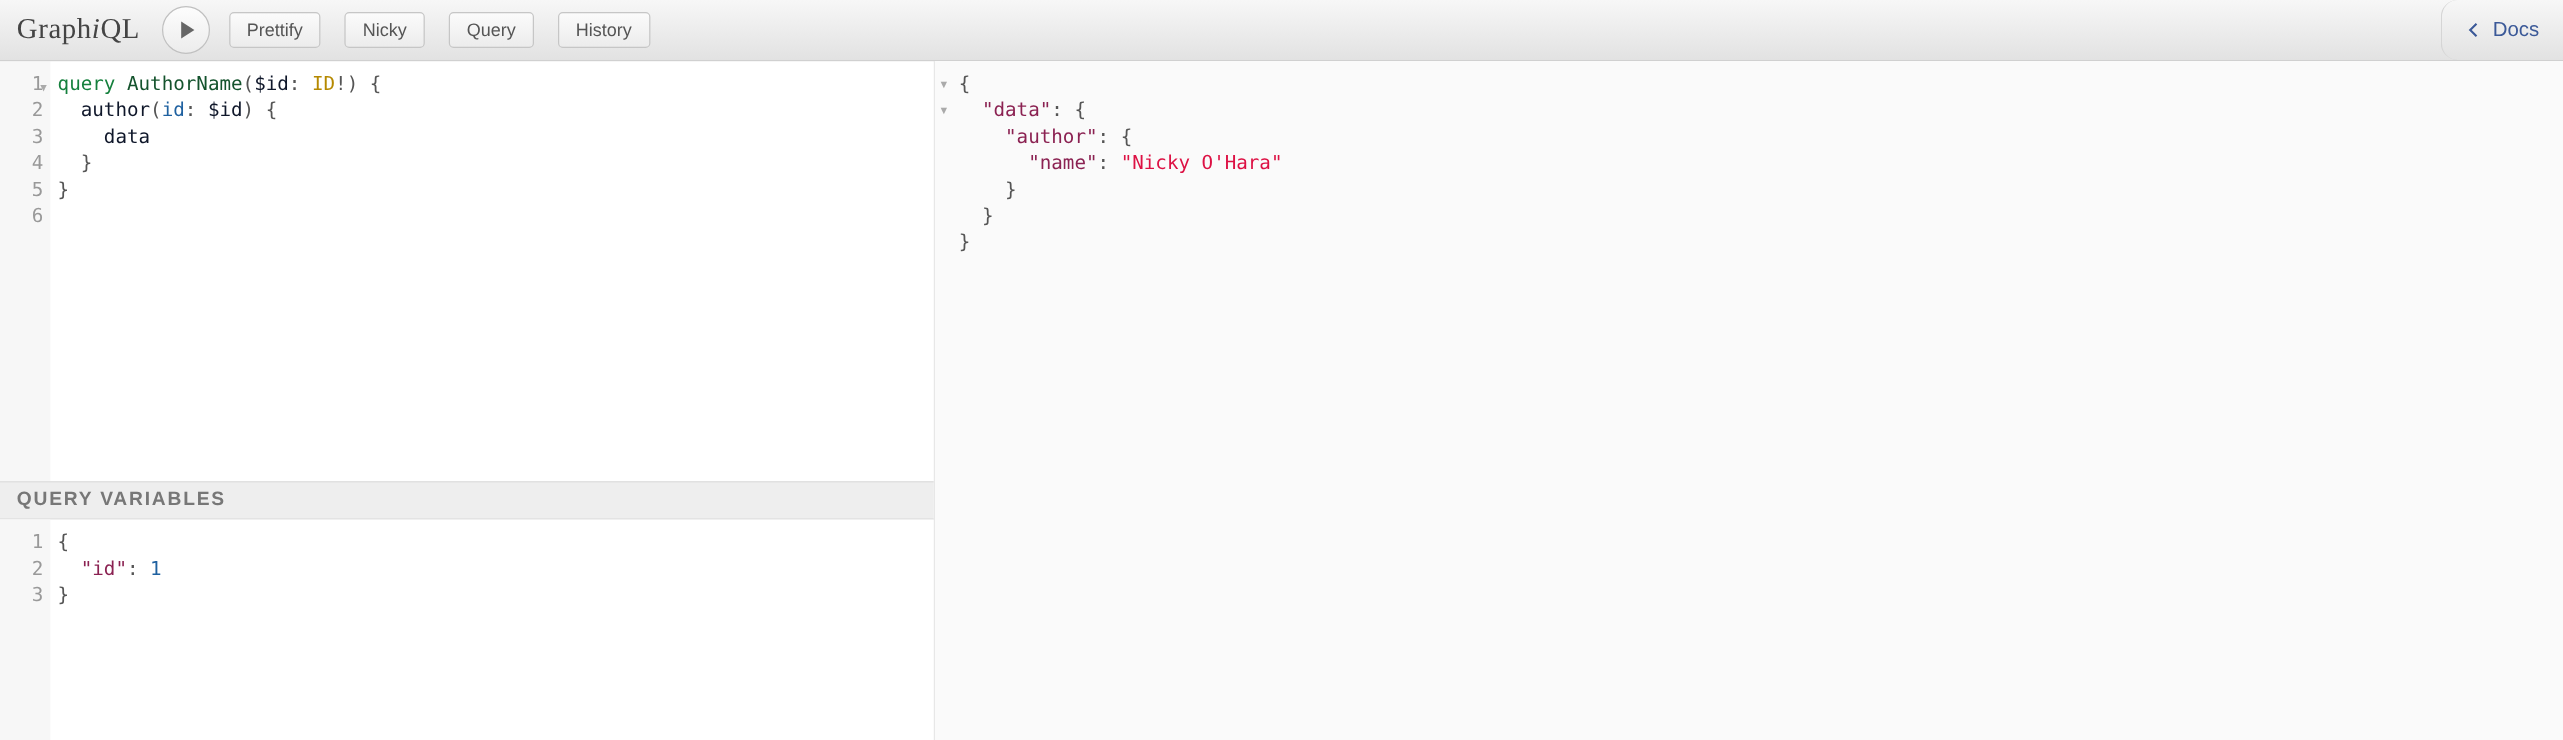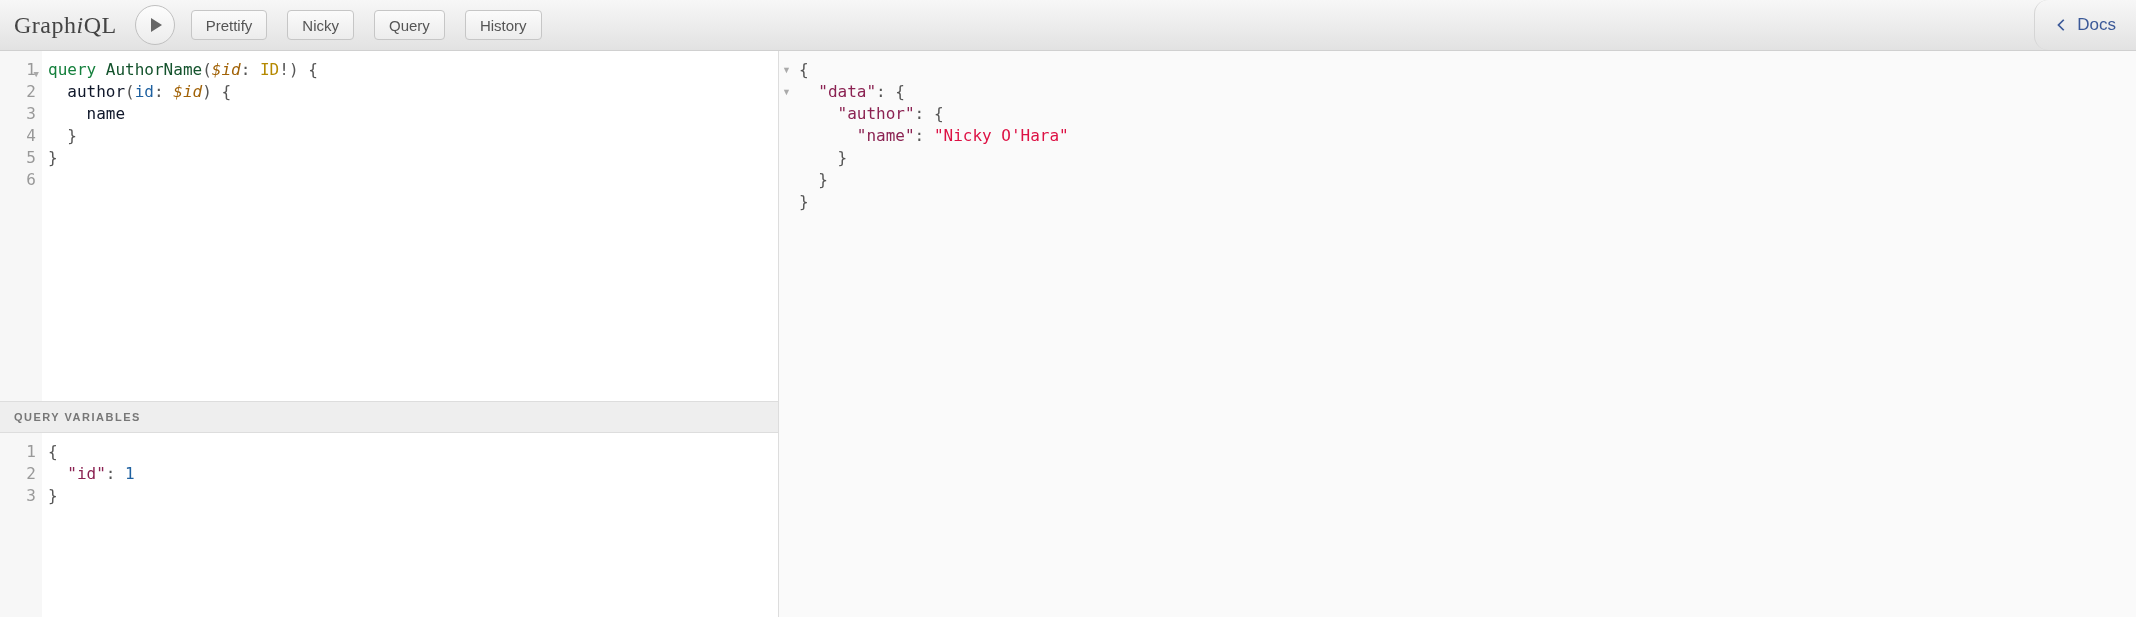--- a/index.html
+++ b/index.html
@@ -14,28 +14,28 @@
 .docs-area svg { width: 14px; height: 14px; stroke: #3B5998; stroke-width: 2; fill: none; margin-right: 8px; }
 .docs-area span { color: #3B5998; font-size: 17px; }
 .panes { flex: 1; display: flex; min-height: 0; }
 .left { width: 779px; display: flex; flex-direction: column; border-right: 1px solid #ddd; }
 .right { flex: 1; background: #fafafa; position: relative; }
 .editor { flex: 1; display: flex; background: #fff; overflow: hidden; }
 .gutter { width: 42px; background: #f7f7f7; color: #999; text-align: right; padding: 8px 6px 0 0; font-family: "Menlo", "Consolas", monospace; font-size: 16px; line-height: 22px; user-select: none; }
 .gutter .ln { position: relative; }
 .fold-arrow { position: absolute; right: -3px; top: 4px; font-size: 9px; color: #aaa; }
 .code { flex: 1; padding: 8px 6px 0 6px; font-family: "Menlo", "Consolas", monospace; font-size: 16px; line-height: 22px; white-space: pre; color: #555; }
-.qv-header { height: 32px; background: #eeeeee; border-top: 1px solid #ddd; border-bottom: 1px solid #ddd; display: flex; align-items: center; padding: 0 14px; font-size: 11px; font-weight: bold; letter-spacing: 1.5px; color: #777; text-transform: uppercase; cursor: row-resize; }
+.qv-header { height: 32px; background: #eeeeee; border-top: 1px solid #ddd; border-bottom: 1px solid #ddd; display: flex; align-items: center; padding: 0 14px; font-size: 16px; font-weight: bold; letter-spacing: 1.5px; color: #777; text-transform: uppercase; cursor: row-resize; }
 .vars-pane { height: 184px; display: flex; background: #fff; }
 .result { padding: 8px 6px 0 6px; font-family: "Menlo", "Consolas", monospace; font-size: 16px; line-height: 22px; white-space: pre; color: #555; }
 .result-gutter { width: 14px; padding: 8px 2px 0 0; font-size: 9px; line-height: 22px; color: #aaa; text-align: right; }
 .kw { color: #15803d; }
 .def { color: #14532d; }
 .attr { color: #1f61a0; }
-.var { color: #a16207; font-style: italic; }
+.var { color: #0f172a; }
 .type { color: #b58900; }
 .punc { color: #555; }
 .prop { color: #0f172a; }
 .str { color: #d14; }
 .num { color: #1f61a0; }
 .key { color: #8b2252; }
 </style>
 </head>
 <body>
 
@@ -64,21 +64,21 @@
       <div class="gutter">
         <div class="ln"><span>1</span><span class="fold-arrow">▼</span></div>
         <div class="ln">2</div>
         <div class="ln">3</div>
         <div class="ln">4</div>
         <div class="ln">5</div>
         <div class="ln">6</div>
       </div>
       <div class="code"><span class="kw">query</span> <span class="def">AuthorName</span><span class="punc">(</span><span class="var">$id</span><span class="punc">:</span> <span class="type">ID</span><span class="punc">!</span><span class="punc">)</span> <span class="punc">{</span>
   <span class="prop">author</span><span class="punc">(</span><span class="attr">id</span><span class="punc">:</span> <span class="var">$id</span><span class="punc">)</span> <span class="punc">{</span>
-    <span class="prop">name</span>
+    <span class="prop">data</span>
   <span class="punc">}</span>
 <span class="punc">}</span>
 </div>
     </div>
     <div class="qv-header">Query Variables</div>
     <div class="vars-pane">
       <div class="gutter">
         <div class="ln">1</div>
         <div class="ln">2</div>
         <div class="ln">3</div>

